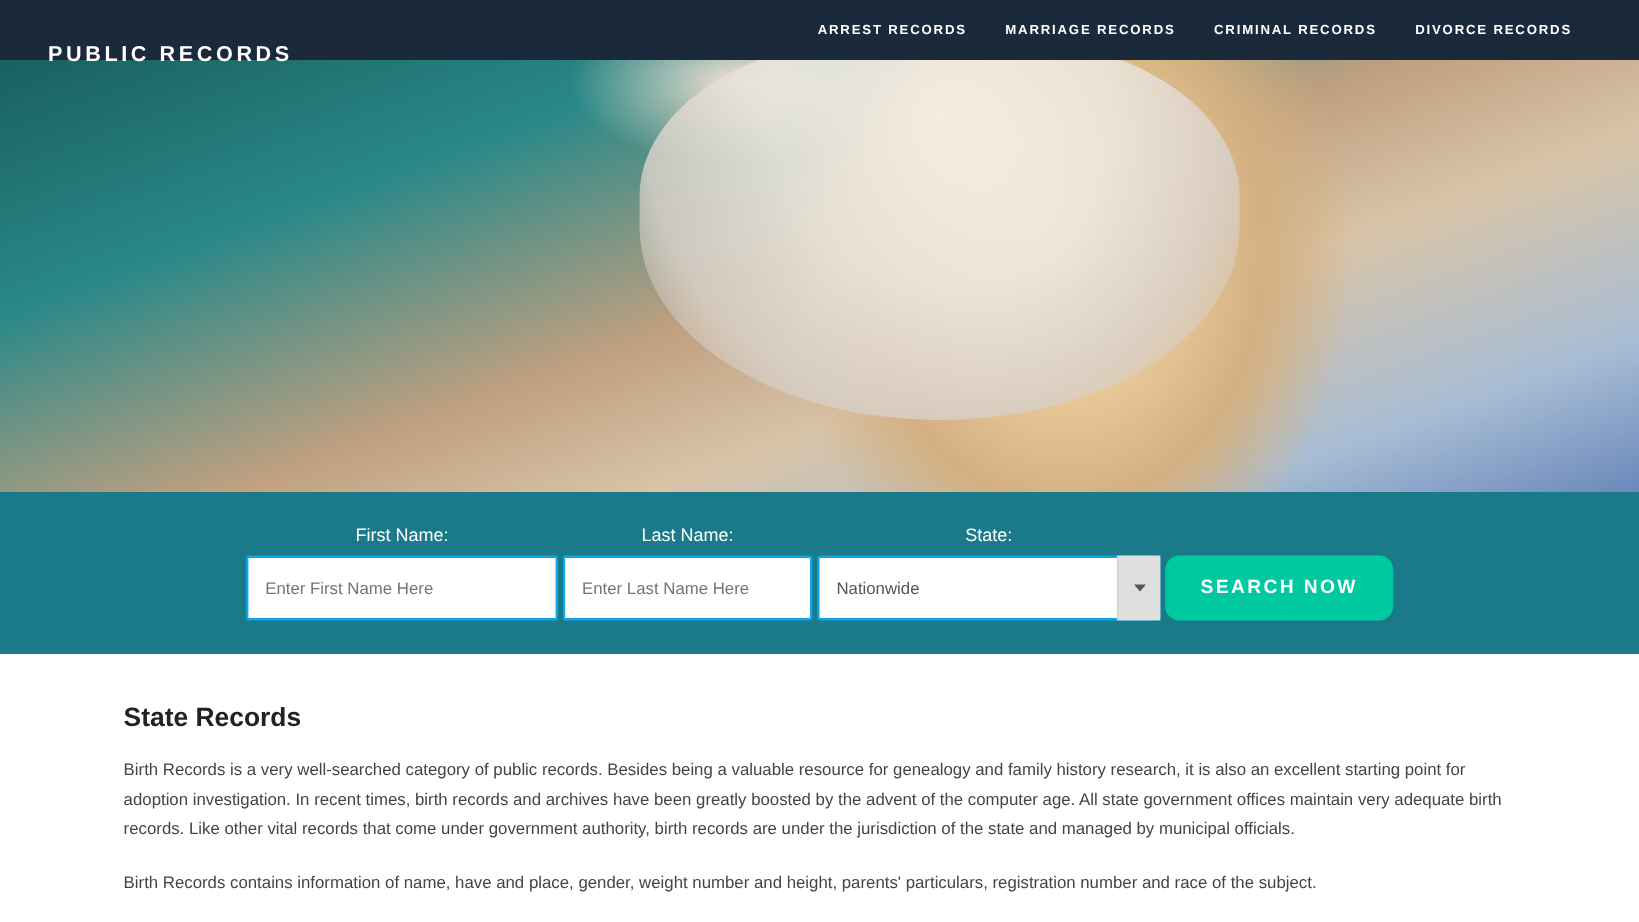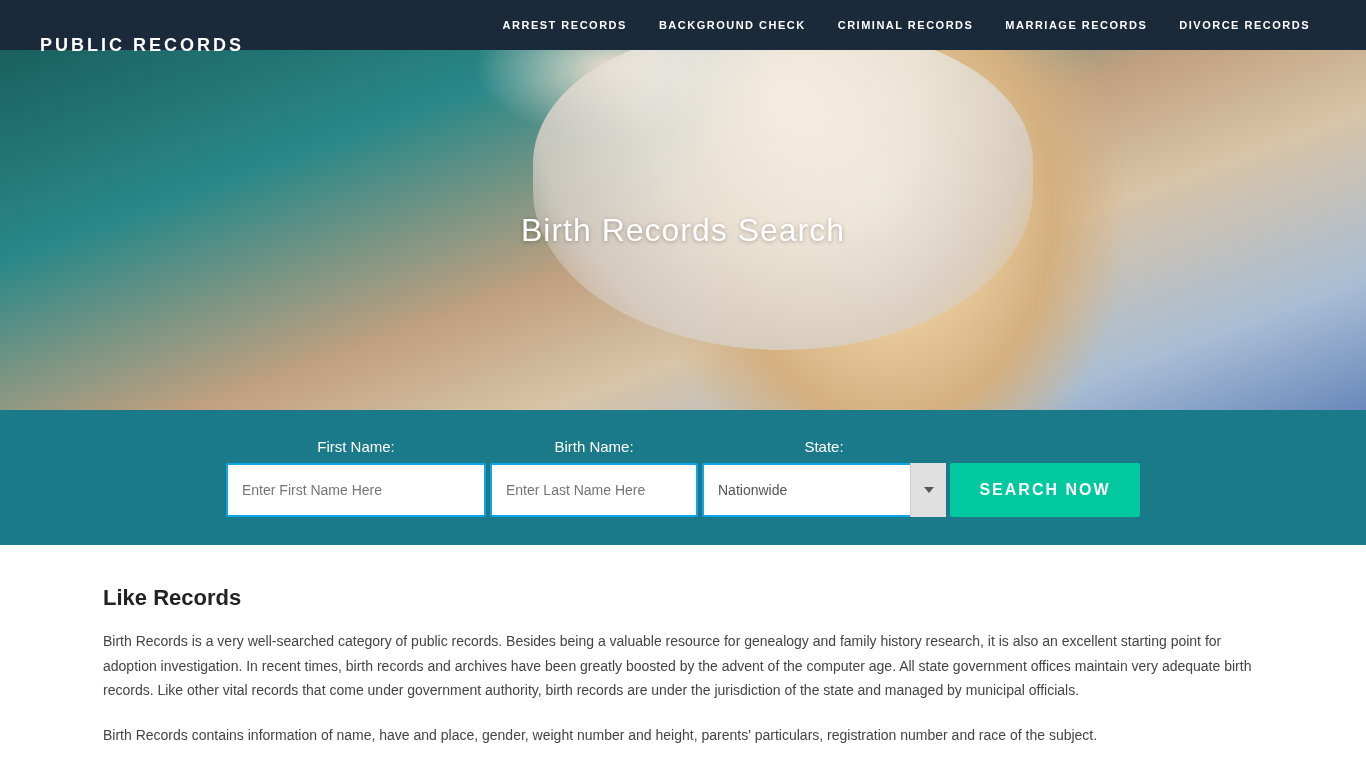--- a/index.html
+++ b/index.html
@@ -115,21 +115,21 @@
       background: #fff;
       font-size: 14px;
       color: #999;
       padding: 0 14px;
       outline: none;
       border-radius: 2px;
     }
     .first-name-field input { width: 260px; }
     .last-name-field input { width: 208px; }
     .state-field select {
-      width: 244px;
+      width: 286px;
       appearance: none;
       -webkit-appearance: none;
       color: #555;
       cursor: pointer;
       background-image: none;
       padding-right: 56px;
     }
     .state-select-wrap {
       position: relative;
     }
@@ -157,21 +157,21 @@
       height: 54px;
       min-width: 190px;
       background: #00c9a0;
       color: #fff;
       border: none;
       font-size: 16px;
       font-weight: 700;
       letter-spacing: 2px;
       text-transform: uppercase;
       cursor: pointer;
-      border-radius: 2px;
+      border-radius: 12px;
       margin-bottom: 0;
       align-self: flex-end;
     }
 
     
     .content {
       max-width: 1240px;
       margin: 0 auto;
       padding: 40px 40px 20px 40px;
     }
@@ -188,42 +188,38 @@
       margin-bottom: 20px;
     }
   </style>
 </head>
 <body>
 
 <header>
   <div class="site-logo">PUBLIC RECORDS</div>
   <nav id="main-nav">
       <a href="#">ARREST RECORDS</a>
-      <a href="#">BACKGROUND CHECK</a>
+      <a href="#">MARRIAGE RECORDS</a>
       <a href="#">CRIMINAL RECORDS</a>
-      <a href="#">MARRIAGE RECORDS</a>
       <a href="#">DIVORCE RECORDS</a>
     </nav>
 </header>
 
 <div class="hero">
   <div class="hero-bg"></div>
   <div class="hero-hood"></div>
-  <div class="hero-title-wrap">
-    <h1 class="hero-title">Birth Records Search</h1>
-  </div>
 </div>
 
 <div class="search-bar">
   <div class="search-field first-name-field">
     <label>First Name:</label>
     <input type="text" placeholder="Enter First Name Here" style="">
   </div>
   <div class="search-field last-name-field">
-    <label>Birth Name:</label>
+    <label>Last Name:</label>
     <input type="text" placeholder="Enter Last Name Here" style="">
   </div>
   <div class="search-field state-field">
     <label>State:</label>
     <div class="state-select-wrap">
       <select>
         <option value="Nationwide">Nationwide</option>
         <option>Alabama</option>
         <option>Alaska</option>
         <option>Arizona</option>
@@ -277,16 +273,16 @@
       </select>
       <div class="chevron">
         <div class="chevron-down"></div>
       </div>
     </div>
   </div>
   <button class="search-btn">SEARCH NOW</button>
 </div>
 
 <div class="content">
-  <h2>Like Records</h2>
+  <h2>State Records</h2>
   <p>Birth Records is a very well-searched category of public records. Besides being a valuable resource for genealogy and family history research, it is also an excellent starting point for adoption investigation. In recent times, birth records and archives have been greatly boosted by the advent of the computer age. All state government offices maintain very adequate birth records. Like other vital records that come under government authority, birth records are under the jurisdiction of the state and managed by municipal officials.</p>
   <p>Birth Records contains information of name, have and place, gender, weight number and height, parents' particulars, registration number and race of the subject.</p>
 </div>
 
 </body></html>

